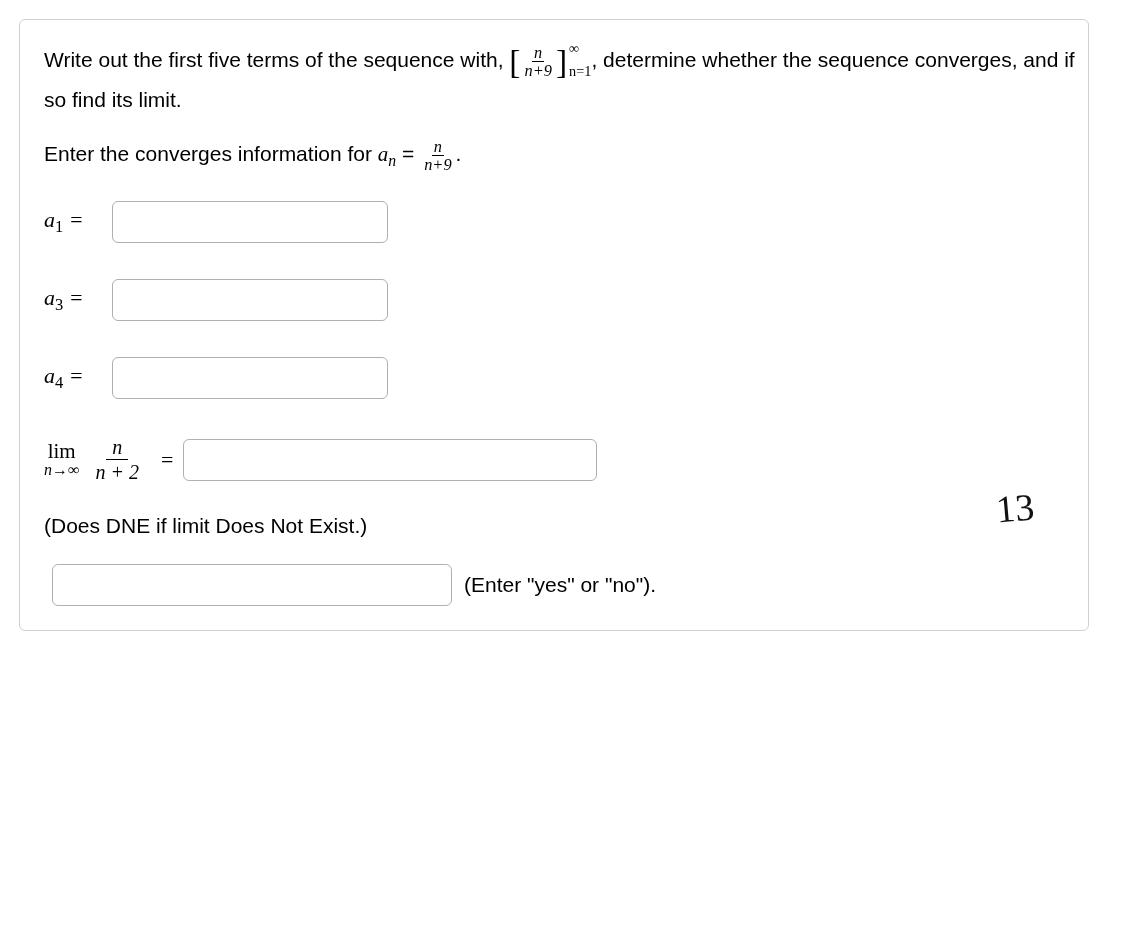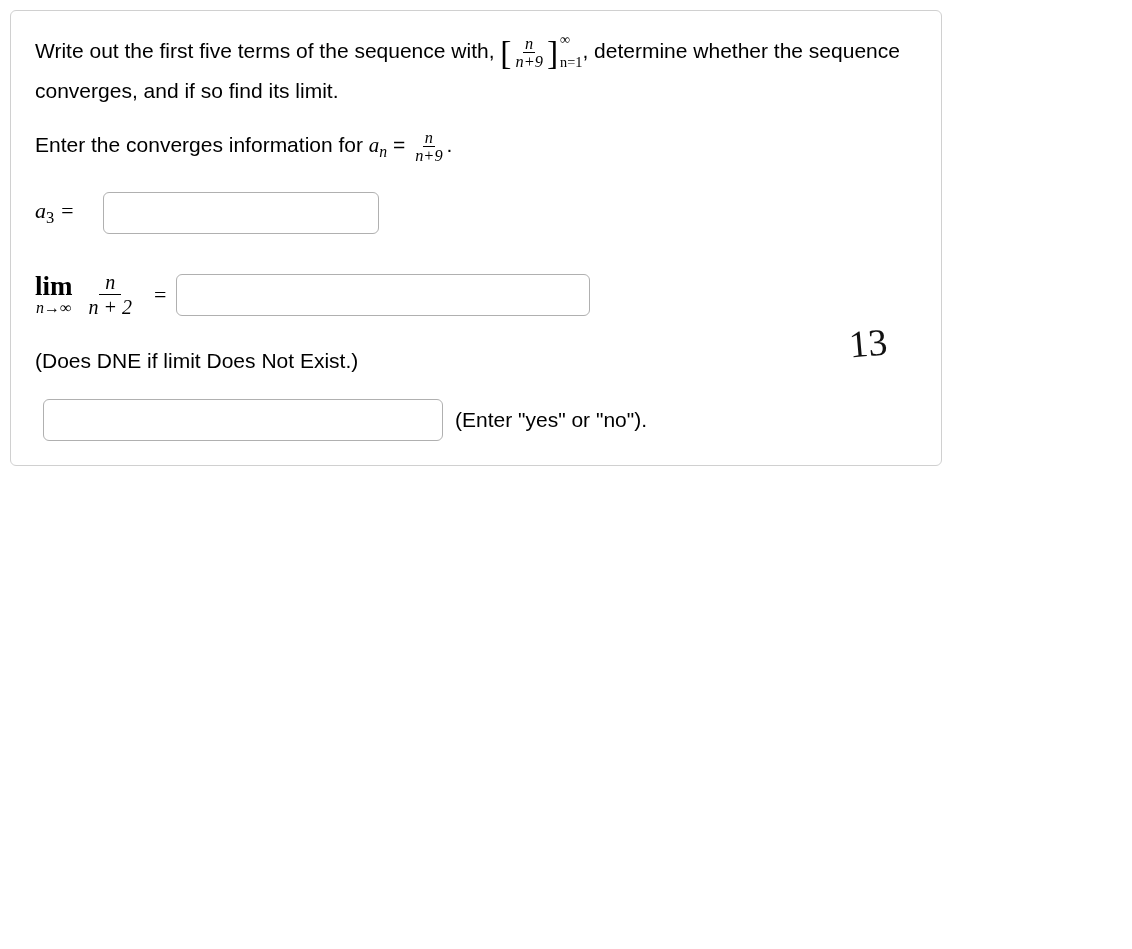--- a/index.html
+++ b/index.html
@@ -5,22 +5,22 @@
     body {
       margin: 0;
       padding: 0;
       font-family: Arial, Helvetica, sans-serif;
       background-color: #ffffff;
     }
     .question-box {
       border: 1px solid #d0d0d0;
       border-radius: 6px;
       padding: 20px 12px 24px 24px;
-      margin: 10px;
-      width: 932px;
+      margin: 19px;
+      width: 1070px;
       box-sizing: border-box;
       font-size: 21px;
       color: #000000;
       position: relative;
     }
     .problem-text {
       line-height: 1.9;
       margin-bottom: 18px;
     }
     .sub-instruction {
@@ -54,22 +54,21 @@
       display: flex;
       align-items: center;
     }
     .lim-stack {
       display: inline-flex;
       flex-direction: column;
       align-items: center;
       line-height: 1;
     }
     .lim-top {
-      font-size: 27px;
-      font-weight: bold;
+      font-size: 21px;
     }
     .lim-bot {
       font-size: 16px;
       font-style: italic;
     }
     .frac {
       display: inline-flex;
       flex-direction: column;
       align-items: center;
       margin: 0 10px;
@@ -195,27 +194,35 @@
     </span><span>, determine whether the sequence converges, and if so find its limit.</span>
   </div>
 
   <div class="sub-instruction">
     <span>Enter the converges information for </span><span class="inline-math"><span>a</span><sub style="font-style:italic;font-size:0.75em;">n</sub></span><span> = </span><span class="ifrac inline-math">
       <span class="num">n</span>
       <span class="den">n+9</span>
     </span><span>.</span>
   </div>
 
+  <div class="term-row">
+    <span class="term-label"><span>a</span><sub>1</sub><span> =</span></span>
+    <input type="text" class="answer-field" style="">
+  </div>
 
 
   <div class="term-row">
     <span class="term-label"><span>a</span><sub>3</sub><span> =</span></span>
     <input type="text" class="answer-field" style="">
   </div>
 
+  <div class="term-row">
+    <span class="term-label"><span>a</span><sub>4</sub><span> =</span></span>
+    <input type="text" class="answer-field" style="">
+  </div>
 
 
   <div class="limit-row">
     <span class="limit-block">
       <span class="lim-stack">
         <span class="lim-top">lim</span>
         <span class="lim-bot">n→∞</span>
       </span>
       <span class="frac">
         <span class="num">n</span>

